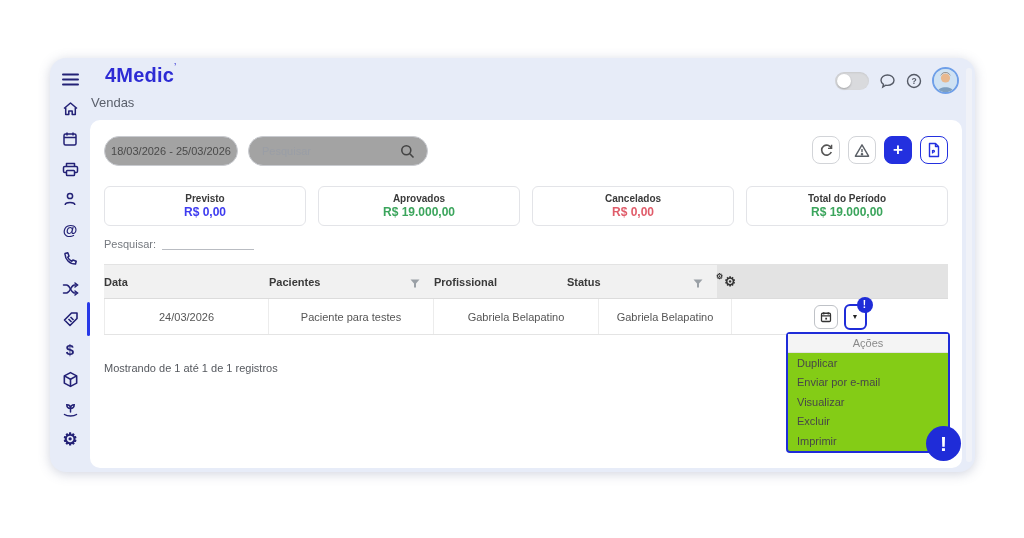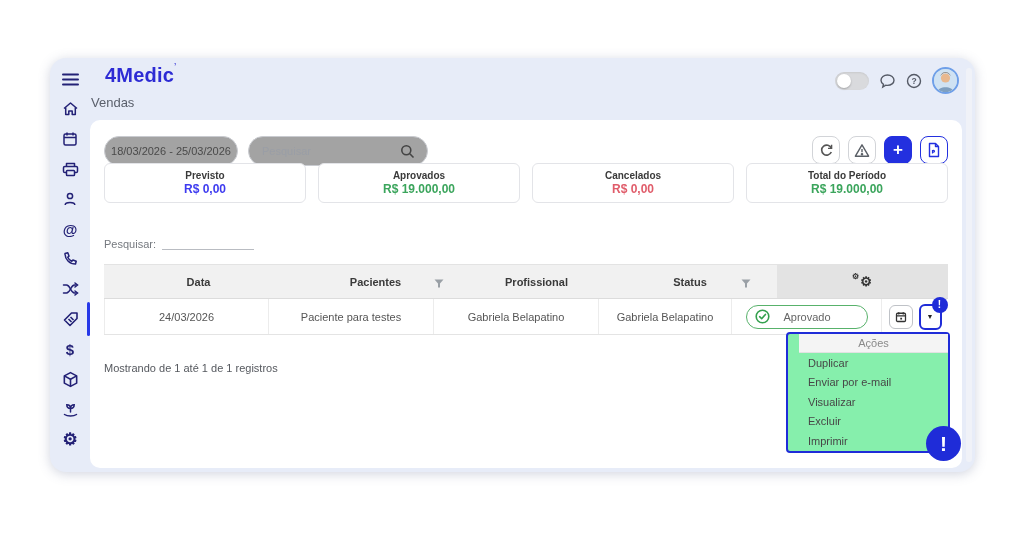--- a/index.html
+++ b/index.html
@@ -53,55 +53,55 @@
   .search-pill input { border:none; outline:none; width:140px; font-size:11px; color:#444; font-family:"Liberation Sans",sans-serif; background:transparent; }
   .search-pill input::placeholder { color:#9a9ea6; }
   .search-pill .mag { position:absolute; right:12px; top:7px; color:#555; }
 
   .toolbar { position:absolute; right:14px; top:16px; display:flex; gap:8px; }
   .tb-btn { width:28px; height:28px; border-radius:8px; border:1px solid #d2d4d8; background:#fff; display:flex; align-items:center; justify-content:center; color:#5a5f66; cursor:pointer; }
   .tb-btn.primary { background:#2330df; border-color:#2330df; color:#fff; font-size:17px; font-weight:700; }
   .tb-btn.outline-blue { border:1.5px solid #2330df; color:#2330df; }
 
   
-  .summary-row { position:absolute; left:14px; top:43px; width:844px; display:flex; gap:12px; }
+  .summary-row { position:absolute; left:14px; top:66px; width:844px; display:flex; gap:12px; }
   .sum-card { flex:1; height:40px; border:1px solid #e3e4e8; border-radius:6px; background:#fff; display:flex; flex-direction:column; align-items:center; justify-content:center; gap:1px; }
   .sum-label { font-size:10px; font-weight:700; color:#3a3a3a; }
   .sum-value { font-size:12px; font-weight:700; }
   .v-blue { color:#3e3bf0; } .v-green { color:#3ba55c; } .v-red { color:#e05c6a; }
 
   
   .tbl-search { position:absolute; left:14px; top:116px; display:flex; align-items:flex-end; font-size:11px; color:#75797f; }
   .tbl-search .u-input { width:92px; border:none; border-bottom:1px solid #b9bcc2; margin-left:6px; height:14px; font-size:11px; outline:none; background:transparent; }
 
   
   .table { position:absolute; left:14px; top:144px; width:844px; font-size:11px; }
   .thead { display:flex; background:#f1f1f1; border-top:1px solid #e3e3e3; border-bottom:1px solid #dcdcdc; height:35px; }
-  .th { display:flex; align-items:center; justify-content:center; font-weight:700; color:#3a3a3a; position:relative;margin-left:12px; }
+  .th { display:flex; align-items:center; justify-content:flex-start; font-weight:700; color:#3a3a3a; position:relative; }
   .th .funnel { position:absolute; right:14px; top:13px; }
   .th.gearcol { background:#e3e3e3; color:#333; }
   .gears { font-size:13px; line-height:1; }
   .gears .g-small { font-size:8px; vertical-align:top; position:relative; top:-2px; right:1px; }
   .trow { display:flex; height:36px; background:#fff; border-bottom:1px solid #e4e4e4; }
   .td { display:flex; align-items:center; justify-content:center; color:#555; border-right:1px solid #ececec; }
   .td:first-child { border-left:1px solid #ececec; }
   .c0{width:165px}.c1{width:165px}.c2{width:165px}.c3{width:133px}.c4{width:150px}.c5{flex:1;}
 
   .status-pill { width:122px; height:24px; border:1.5px solid #58b26b; border-radius:13px; display:flex; align-items:center; padding-left:8px; gap:14px; background:#fff; }
   .status-pill .txt { color:#666; font-size:11px; }
 
   .act-cell { gap:6px; position:relative; border-right:none !important; }
   .mini-btn { width:24px; height:24px; border:1px solid #bfc2c7; border-radius:6px; background:#fff; display:flex; align-items:center; justify-content:center; color:#333; cursor:pointer; }
   .dd-btn { width:23px; height:26px; border:2px solid #1f2cd8; border-radius:6px; background:#fff; display:flex; align-items:center; justify-content:center; color:#222; font-size:7px; cursor:pointer; position:relative; }
   .badge { position:absolute; right:-8px; top:-9px; width:16px; height:16px; background:#1f2cd8; border-radius:50%; color:#fff; font-size:10px; font-weight:700; display:flex; align-items:center; justify-content:center; }
 
   .showing { position:absolute; left:14px; top:242px; font-size:11px; color:#55585e; }
 
   
-  .menu { position:absolute; left:696px; top:212px; width:164px; background:#86efac; border:2.5px solid #1f2cd8; border-radius:4px; z-index:5;padding-left:11px; }
+  .menu { position:absolute; left:696px; top:212px; width:164px; background:#84cc16; border:2.5px solid #1f2cd8; border-radius:4px; z-index:5; }
   .menu-title { height:19px; background:#f4f4f4; border-bottom:1px solid #e2e2e2; display:flex; align-items:center; justify-content:center; font-size:11px; color:#8a8a8a; }
   .menu-item { height:19.5px; display:flex; align-items:center; padding-left:9px; font-size:11px; color:#474747; cursor:pointer; }
 
   .big-alert { position:absolute; left:836px; top:306px; width:35px; height:35px; background:#1f2cd8; border-radius:50%; color:#fff; font-size:21px; font-weight:700; display:flex; align-items:center; justify-content:center; z-index:6; }
 
   
   .scroll-track { position:absolute; right:3px; top:10px; width:6px; height:394px; background:#f0f2f8; border-radius:3px; }
 </style>
 </head>
 <body>
@@ -304,29 +304,20 @@
           <div class="th c5 gearcol">
             <span class="gears"><span class="g-small">⚙</span>⚙</span>
           </div>
         </div>
 
         <div class="trow">
           <div class="td c0">24/03/2026</div>
           <div class="td c1">Paciente para testes</div>
           <div class="td c2">Gabriela Belapatino</div>
           <div class="td c3">Gabriela Belapatino</div>
-          <div class="td c4">
-            <div class="status-pill">
-              <svg width="15" height="15" viewBox="0 0 15 15" fill="none">
-                  <circle cx="7.5" cy="7.5" r="6.3" stroke="#34a04e" stroke-width="1.6"></circle>
-                  <path d="M4.6 7.7 L6.7 9.7 L10.4 5.4" stroke="#34a04e" stroke-width="1.6" stroke-linecap="round" stroke-linejoin="round"></path>
-                </svg>
-              <span class="txt">Aprovado</span>
-            </div>
-          </div>
           <div class="td c5 act-cell">
             <div class="mini-btn">
               <svg width="12" height="12" viewBox="0 0 16 16" fill="none" stroke="#333" stroke-width="1.7">
                   <rect x="2" y="3" width="12" height="11" rx="1.5"></rect>
                   <line x1="5" y1="1.5" x2="5" y2="4.5"></line>
                   <line x1="11" y1="1.5" x2="11" y2="4.5"></line>
                   <line x1="2" y1="6.5" x2="14" y2="6.5"></line>
                   <rect x="7" y="9" width="2.4" height="2.4" fill="#333" stroke="none"></rect>
                 </svg>
             </div>

